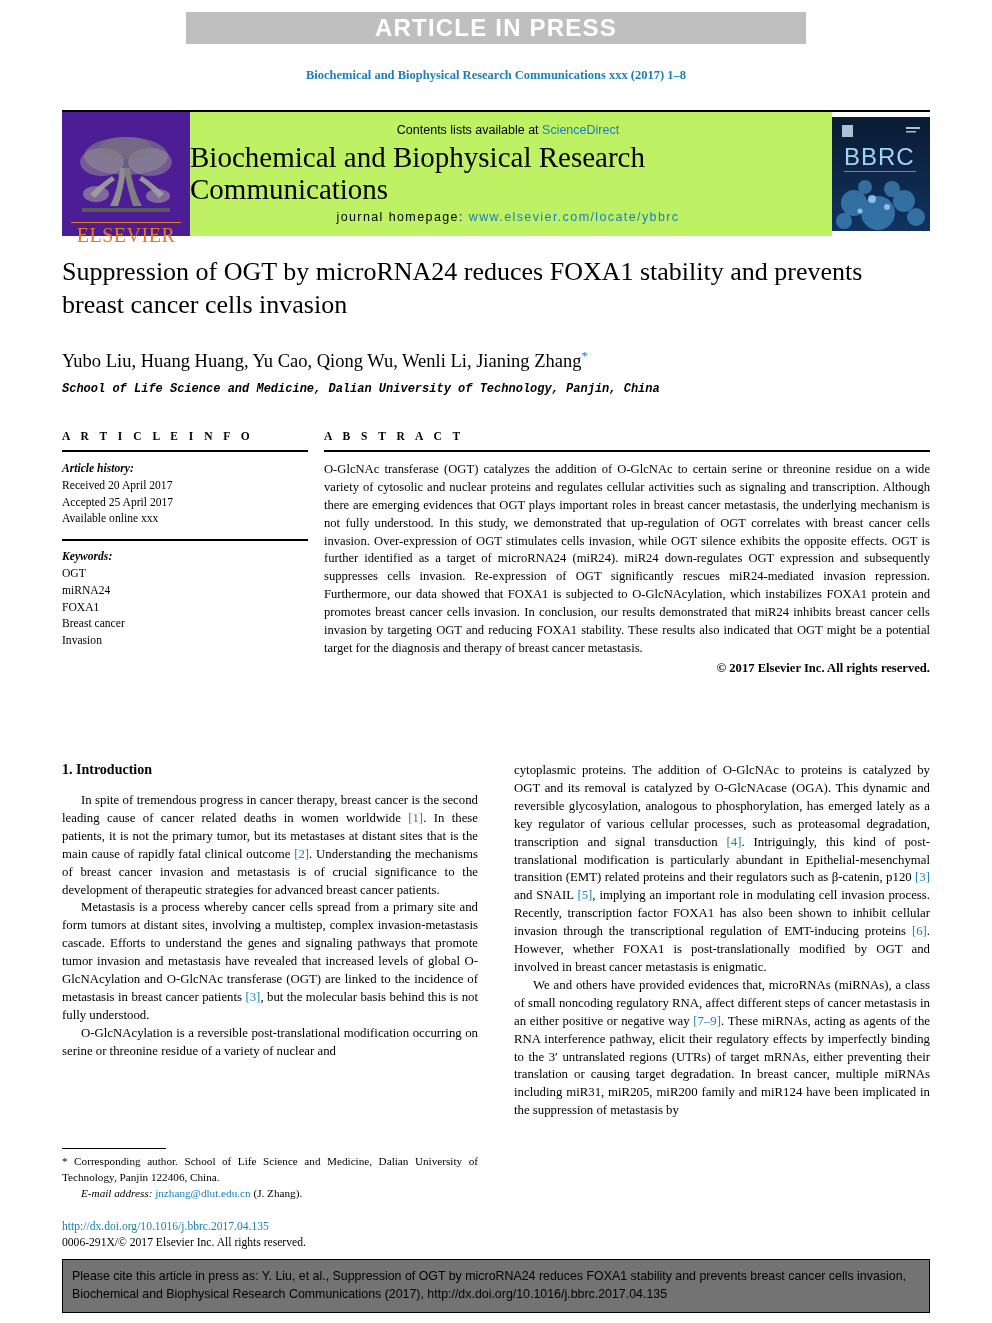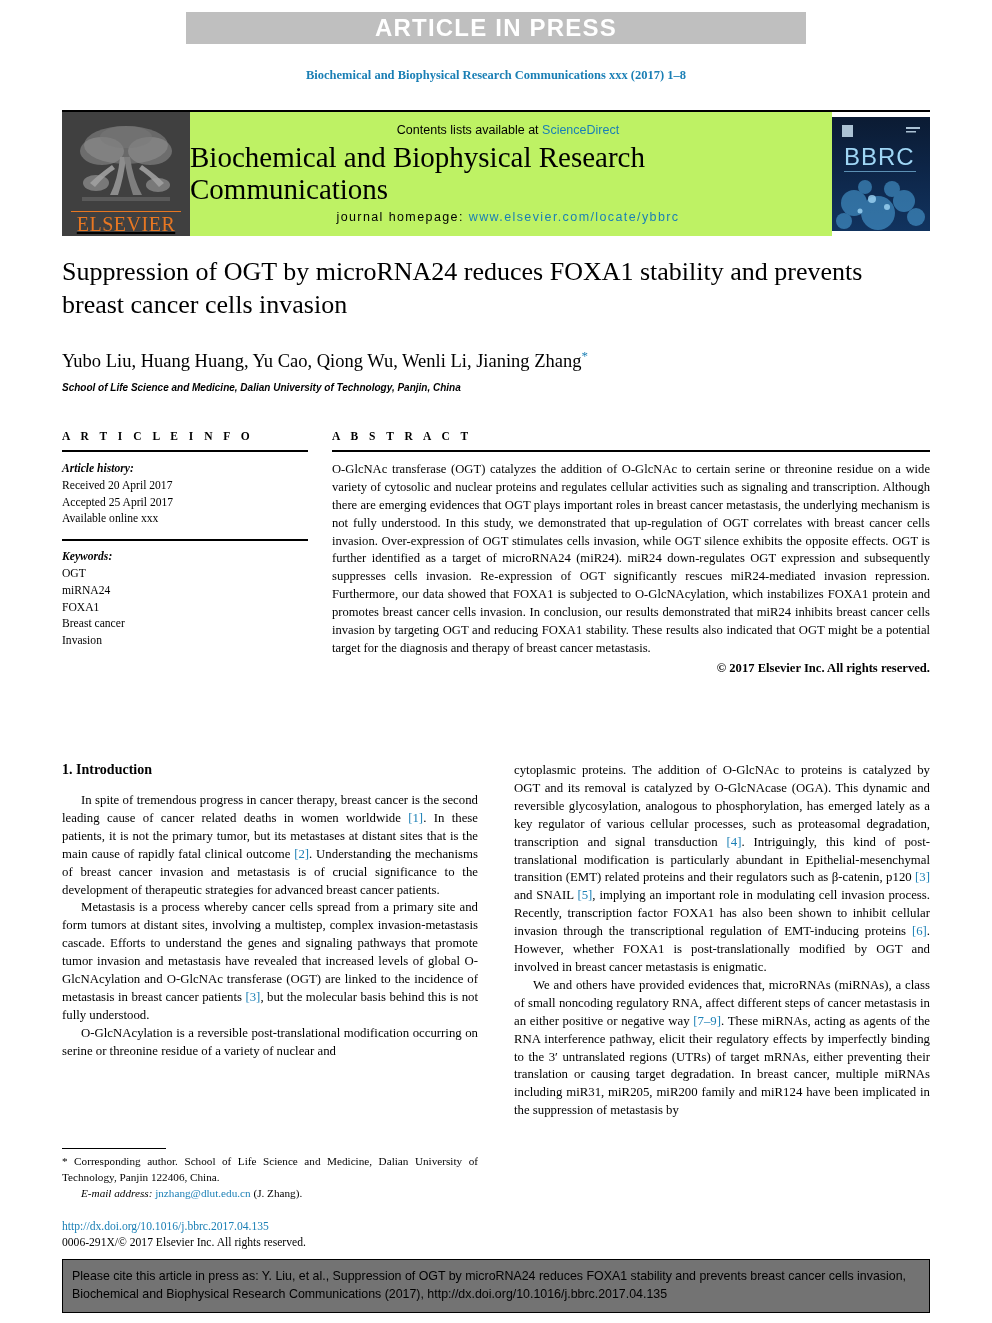--- a/index.html
+++ b/index.html
@@ -62,24 +62,23 @@
     height: 126px;
     border-top: 2.5px solid #000;
     box-sizing: border-box;
     display: flex;
     align-items: stretch;
   }
   .elsevier-logo {
     width: 128px;
     flex: 0 0 128px;
     position: relative;
-    background: #404040;
-    padding-top: 9px;
+    background: #4c1d95;
+    padding-top: 20px;
     box-sizing: border-box;
-    text-decoration: underline;
   }
   .tree-svg { display:block; margin: 0 auto; }
   .elsevier-word {
     text-align: center;
     color: #e87722;
     font-family: "Liberation Serif", serif;
     font-size: 20px;
     letter-spacing: 0.5px;
     margin-top: 2px;
     border-top: 1.5px solid #e87722;
@@ -149,36 +148,36 @@
     font-size: 18.5px;
     margin-top: 26px;
     color: #000;
   }
   .authors sup.star {
     color: #1a7fb5;
     font-size: 13px;
     vertical-align: super;
   }
   .affil {
-    font-family: Liberation Sans, sans-serif;
+    font-family: Liberation Mono, monospace;
     font-style: italic;
     font-weight: bold;
-    font-size: 10px;
+    font-size: 12px;
     margin-top: 10px;
     color: #000;
   }
 
   
   .info-abstract {
     position: absolute;
     left: 62px;
     top: 430px;
     width: 868px;
     display: flex;
-    gap: 24px;
+    gap: 16px;
   }
   .col-info { width: 246px; flex: 0 0 246px; }
   .col-abs  { flex: 1 1 auto; }
 
   .sec-head {
     font-family: "Liberation Serif", serif;
     font-weight: bold;
     font-size: 11.5px;
     letter-spacing: 4px;
     margin-bottom: 8px;

